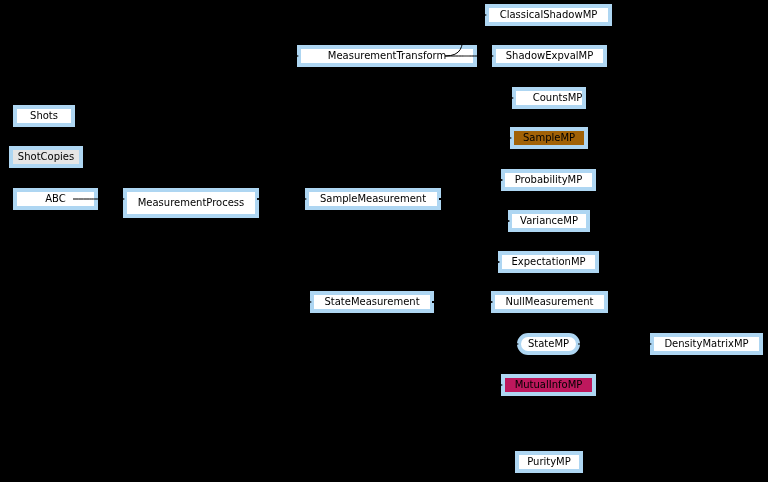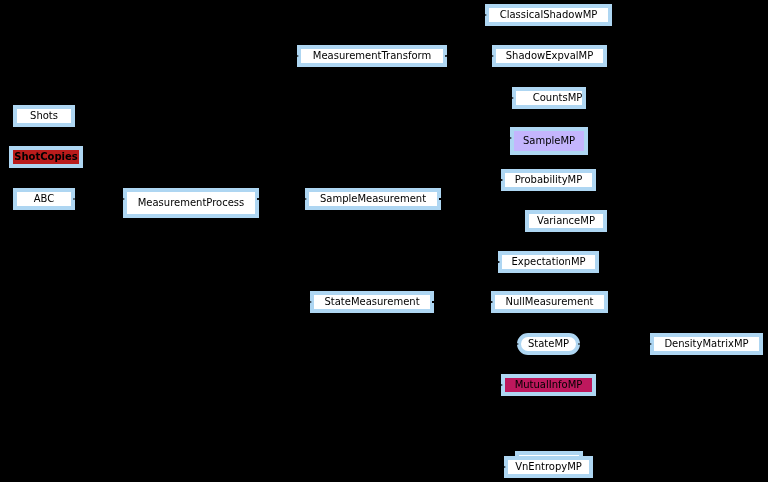--- a/index.html
+++ b/index.html
@@ -80,32 +80,31 @@
       <path d="M432 302 C466 302, 463 385, 497 385" fill="none" stroke="#000000" stroke-width="1"></path>
       <polygon points="503,385 497,382.4 497,387.6" fill="#000000"></polygon>
       <path d="M432 302 C466 302, 477 426, 511 426" fill="none" stroke="#000000" stroke-width="1"></path>
       <polygon points="517,426 511,423.4 511,428.6" fill="#000000"></polygon>
       <path d="M432 302 C466 302, 466 467, 500 467" fill="none" stroke="#000000" stroke-width="1"></path>
       <polygon points="506,467 500,464.4 500,469.6" fill="#000000"></polygon>
       <path d="M578 344 C612 344, 612 344, 646 344" fill="none" stroke="#000000" stroke-width="1"></path>
       <polygon points="652,344 646,341.4 646,346.6" fill="#000000"></polygon>
     </svg>
 <div class="node" style="left: 13px; top: 105px; width: 62px; height: 22px; background: rgb(255, 255, 255); border-color: rgb(174, 214, 242); color: rgb(0, 0, 0);">Shots</div>
-    <div class="node" style="left: 9px; top: 146px; width: 74px; height: 22px; background: #b91c1c; border-color: rgb(174, 214, 242); color: rgb(0, 0, 0); font-weight: bold;">ShotCopies</div>
-    <div class="node" style="left: 13px; top: 188px; width: 62px; height: 22px; background: rgb(255, 255, 255); border-color: rgb(174, 214, 242); color: rgb(0, 0, 0);">ABC</div>
+    <div class="node" style="left: 9px; top: 146px; width: 74px; height: 22px; background: #e5e5e5; border-color: rgb(174, 214, 242); color: rgb(0, 0, 0);">ShotCopies</div>
+    <div class="node" style="left: 13px; top: 188px; width: 85px; height: 22px; background: rgb(255, 255, 255); border-color: rgb(174, 214, 242); color: rgb(0, 0, 0);">ABC</div>
     <div class="node" style="left: 123px; top: 188px; width: 136px; height: 30px; background: rgb(255, 255, 255); border-color: rgb(174, 214, 242); color: rgb(0, 0, 0);">MeasurementProcess</div>
-    <div class="node" style="left: 297px; top: 45px; width: 150px; height: 22px; background: rgb(255, 255, 255); border-color: rgb(174, 214, 242); color: rgb(0, 0, 0);">MeasurementTransform</div>
+    <div class="node" style="left: 297px; top: 45px; width: 180px; height: 22px; background: rgb(255, 255, 255); border-color: rgb(174, 214, 242); color: rgb(0, 0, 0);">MeasurementTransform</div>
     <div class="node" style="left: 305px; top: 188px; width: 136px; height: 22px; background: rgb(255, 255, 255); border-color: rgb(174, 214, 242); color: rgb(0, 0, 0);">SampleMeasurement</div>
     <div class="node" style="left: 310px; top: 291px; width: 124px; height: 22px; background: rgb(255, 255, 255); border-color: rgb(174, 214, 242); color: rgb(0, 0, 0);">StateMeasurement</div>
     <div class="node" style="left: 485px; top: 4px; width: 127px; height: 22px; background: rgb(255, 255, 255); border-color: rgb(174, 214, 242); color: rgb(0, 0, 0);">ClassicalShadowMP</div>
     <div class="node" style="left: 492px; top: 45px; width: 115px; height: 22px; background: rgb(255, 255, 255); border-color: rgb(174, 214, 242); color: rgb(0, 0, 0);">ShadowExpvalMP</div>
     <div class="node" style="left: 512px; top: 87px; width: 74px; height: 22px; background: rgb(255, 255, 255); border-color: rgb(174, 214, 242); color: rgb(0, 0, 0); padding-left: 17px;">CountsMP</div>
-    <div class="node" style="left: 510px; top: 127px; width: 78px; height: 28px; background: #c4b5fd; border-color: rgb(174, 214, 242); color: rgb(0, 0, 0);">SampleMP</div>
+    <div class="node" style="left: 510px; top: 127px; width: 78px; height: 22px; background: #a16207; border-color: rgb(174, 214, 242); color: rgb(0, 0, 0);">SampleMP</div>
     <div class="node" style="left: 501px; top: 169px; width: 95px; height: 22px; background: rgb(255, 255, 255); border-color: rgb(174, 214, 242); color: rgb(0, 0, 0);">ProbabilityMP</div>
-    <div class="node" style="left: 508px; top: 210px; width: 82px; height: 22px; background: rgb(255, 255, 255); border-color: rgb(174, 214, 242); color: rgb(0, 0, 0); margin-left: 17px;">VarianceMP</div>
+    <div class="node" style="left: 508px; top: 210px; width: 82px; height: 22px; background: rgb(255, 255, 255); border-color: rgb(174, 214, 242); color: rgb(0, 0, 0);">VarianceMP</div>
     <div class="node" style="left: 498px; top: 251px; width: 101px; height: 22px; background: rgb(255, 255, 255); border-color: rgb(174, 214, 242); color: rgb(0, 0, 0);">ExpectationMP</div>
     <div class="node" style="left: 491px; top: 291px; width: 117px; height: 22px; background: rgb(255, 255, 255); border-color: rgb(174, 214, 242); color: rgb(0, 0, 0);">NullMeasurement</div>
     <div class="node" style="left: 517px; top: 333px; width: 63px; height: 22px; background: rgb(255, 255, 255); border-color: rgb(174, 214, 242); color: rgb(0, 0, 0); border-radius: 11px;">StateMP</div>
     <div class="node" style="left: 501px; top: 374px; width: 95px; height: 22px; background: #be185d; border-color: rgb(174, 214, 242); color: rgb(0, 0, 0);">MutualInfoMP</div>
     <div class="node" style="left: 515px; top: 415px; width: 68px; height: 22px; background: rgb(255, 255, 255); border-color: rgb(174, 214, 242); color: rgb(0, 0, 0); margin-top: 36px;">PurityMP</div>
-    <div class="node" style="left: 504px; top: 456px; width: 89px; height: 22px; background: rgb(255, 255, 255); border-color: rgb(174, 214, 242); color: rgb(0, 0, 0);">VnEntropyMP</div>
     <div class="node" style="left: 650px; top: 333px; width: 113px; height: 22px; background: rgb(255, 255, 255); border-color: rgb(174, 214, 242); color: rgb(0, 0, 0);">DensityMatrixMP</div>
   </div>
 
 </body></html>

